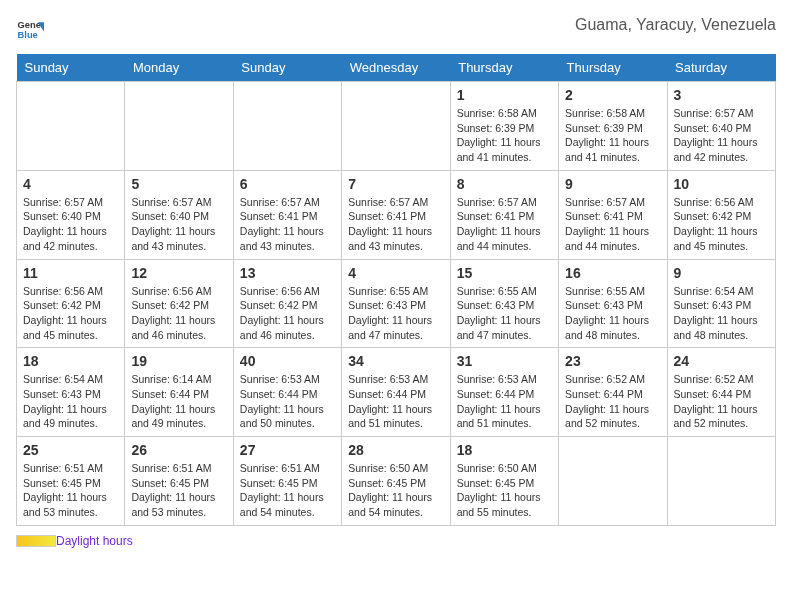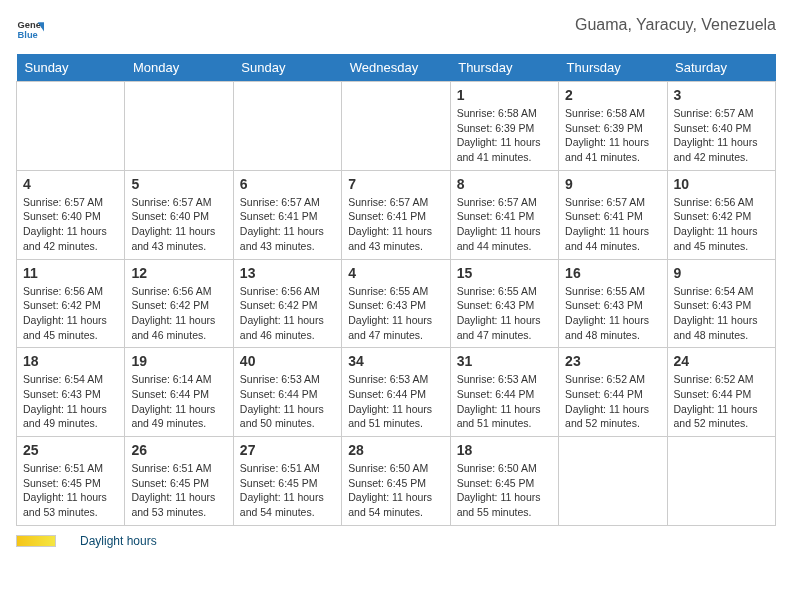--- a/index.html
+++ b/index.html
@@ -69,24 +69,24 @@
       font-size: 10.5px;
       line-height: 1.4;
       color: #333;
     }
     td.empty {
       background: #fff;
     }
     .footer-note {
       margin-top: 8px;
       font-size: 12px;
-      color: #0c4a6e;
+      color: #6d28d9;
       display: flex;
       align-items: center;
-      gap: 24px;
+      gap: 0;
     }
     .daylight-bar {
       display: inline-block;
       width: 40px;
       height: 12px;
       background: linear-gradient(to right, #f5c518, #f5e642);
       border: 1px solid #ccc;
       vertical-align: middle;
     }
   </style>

